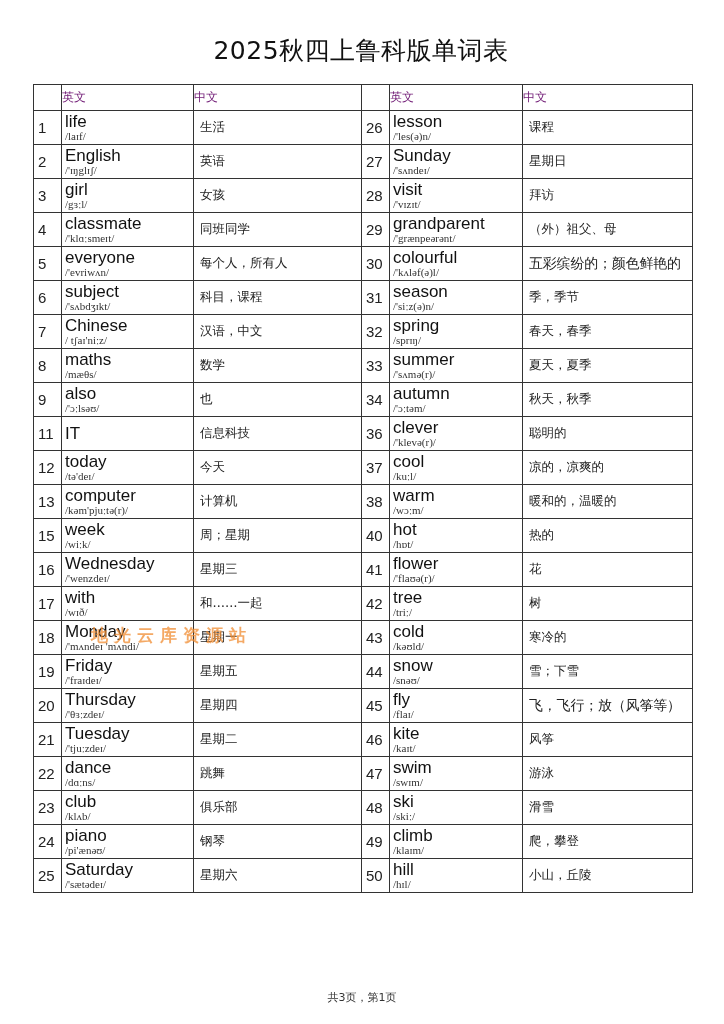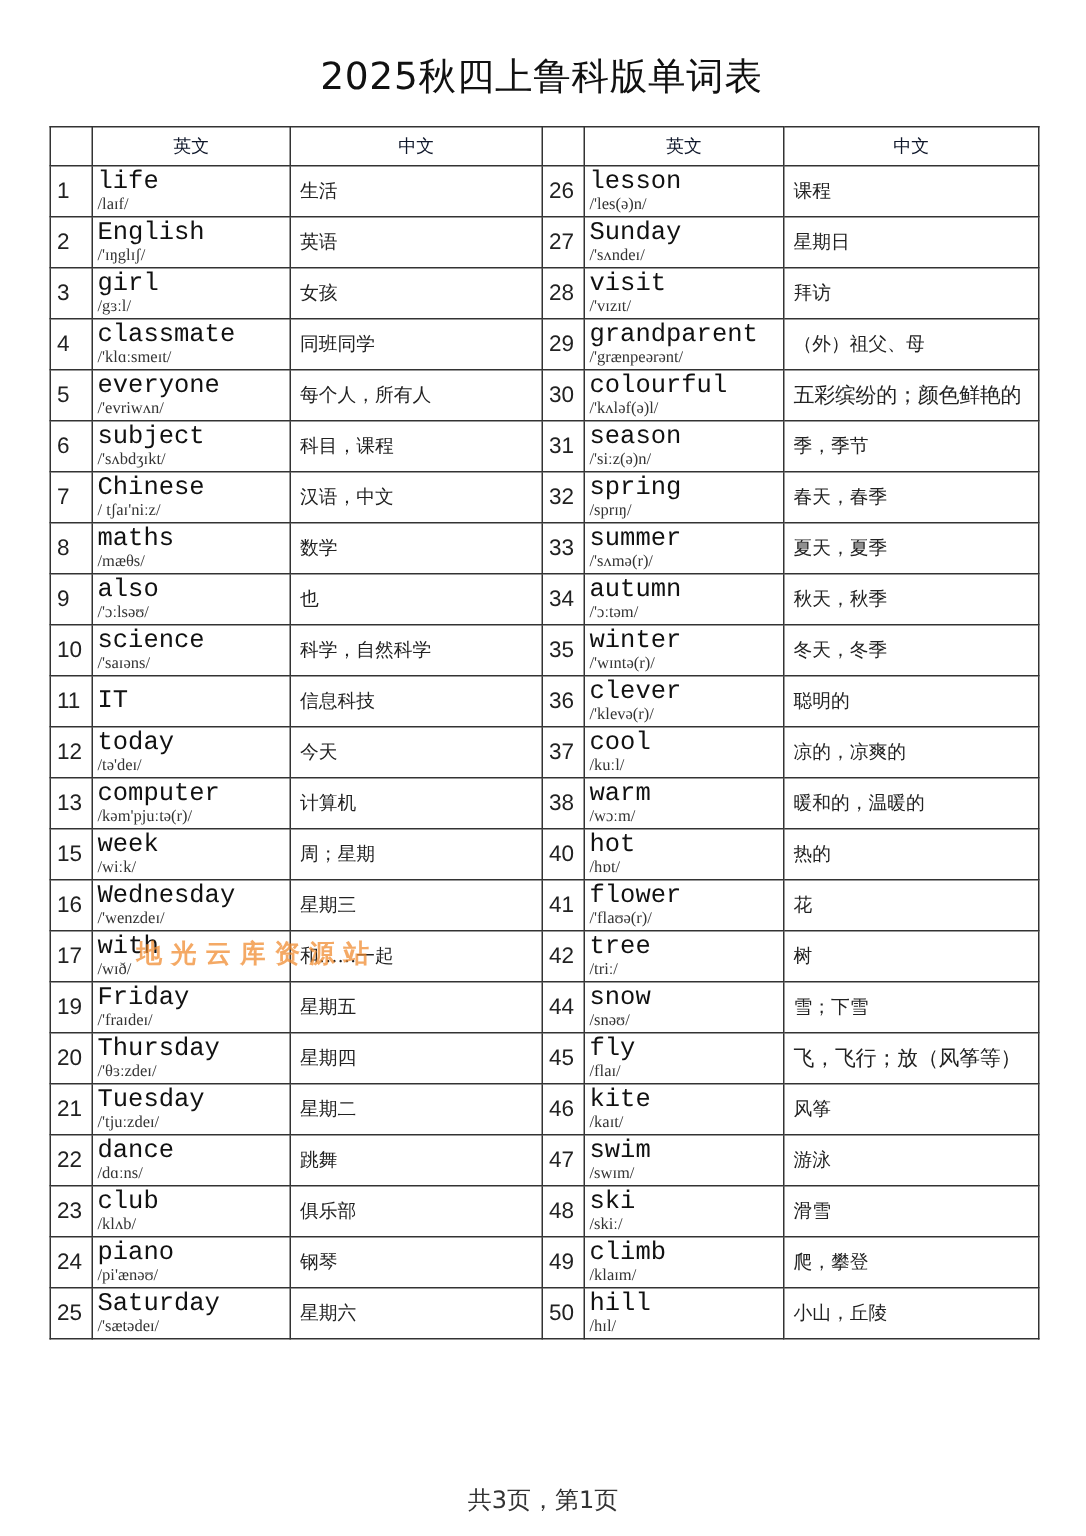--- a/index.html
+++ b/index.html
@@ -1,34 +1,34 @@
 <!DOCTYPE html>
 <html><head>
 <meta charset="utf-8">
 <style>
   html, body { margin:0; padding:0; background:#ffffff; }
   body { width:724px; height:1024px; position:relative; overflow:hidden; font-family:"DejaVu Serif", serif; color:#111; }
   .title { position:absolute; left:0; top:34px; width:722px; text-align:center; font-family:"DejaVu Sans", sans-serif; font-size:25px; font-weight:normal; letter-spacing:0.5px; color:#111; }
   table.vocab { position:absolute; left:33px; top:84px; border-collapse:collapse; table-layout:fixed; width:659px; }
   table.vocab td, table.vocab th { border:1px solid #333; padding:0; vertical-align:middle; }
-  table.vocab th { height:25px; font-weight:normal; font-size:12px; font-family:"DejaVu Serif", serif; text-align:center; color:#0f172a; }
+  table.vocab th { height:25px; font-weight:normal; font-size:12px; font-family:"DejaVu Serif", serif; text-align:left; color:#701a75; }
   table.vocab td { height:33px; }
   col.c-num { width:28px; }
   col.c-en { width:132px; }
   col.c-zh { width:168px; }
   col.c-num2 { width:28px; }
   col.c-en2 { width:133px; }
   col.c-zh2 { width:170px; }
   .num { font-family:"Liberation Sans", sans-serif; font-size:15px; text-align:left; padding-left:4px !important; color:#222; }
   .en { padding-left:3px !important; line-height:1; }
-  .word { display:block; font-family:Liberation Mono, monospace; font-size:17px; line-height:16px; color:#111; }
+  .word { display:block; font-family:Liberation Sans, sans-serif; font-size:17px; line-height:16px; color:#111; }
   .ipa { display:block; font-family:Liberation Serif, serif; font-size:11px; line-height:12px; color:#333; }
   .zh { padding-left:6px !important; font-family:"DejaVu Serif", serif; font-size:12.5px; color:#222; white-space:nowrap; overflow:hidden; }
   .zh.small { font-size:14px; letter-spacing:-0.2px; }
-  .footer { position:absolute; left:0; top:990px; width:724px; text-align:center; font-family:"DejaVu Sans", sans-serif; font-size:16px; color:#333; }
+  .footer { position:absolute; left:0; top:990px; width:724px; text-align:center; font-family:"DejaVu Sans", sans-serif; font-size:11px; color:#333; }
   .watermark { position:absolute; left:91px; top:624px; font-family:"DejaVu Sans", sans-serif; font-size:17px; font-weight:bold; color:rgba(240,140,50,0.75); letter-spacing:6px; pointer-events:none; }
 </style>
 </head>
 <body>
 
 <div class="title">2025秋四上鲁科版单词表</div>
 
 <table class="vocab">
   <colgroup>
     <col class="c-num">
@@ -169,34 +169,20 @@
         </td>
         <td class="zh">也</td>
         <td class="num">34</td>
         <td class="en">
           <span class="word">autumn</span>
           <span class="ipa">/'ɔːtəm/</span>
         </td>
         <td class="zh">秋天，秋季</td>
       </tr>
       <tr>
-        <td class="num">10</td>
-        <td class="en">
-          <span class="word">science</span>
-          <span class="ipa">/'saɪəns/</span>
-        </td>
-        <td class="zh">科学，自然科学</td>
-        <td class="num">35</td>
-        <td class="en">
-          <span class="word">winter</span>
-          <span class="ipa">/'wɪntə(r)/</span>
-        </td>
-        <td class="zh">冬天，冬季</td>
-      </tr>
-      <tr>
         <td class="num">11</td>
         <td class="en">
           <span class="word">IT</span>
         </td>
         <td class="zh">信息科技</td>
         <td class="num">36</td>
         <td class="en">
           <span class="word">clever</span>
           <span class="ipa">/'klevə(r)/</span>
         </td>
@@ -266,20 +252,34 @@
         </td>
         <td class="zh">和……一起</td>
         <td class="num">42</td>
         <td class="en">
           <span class="word">tree</span>
           <span class="ipa">/triː/</span>
         </td>
         <td class="zh">树</td>
       </tr>
       <tr>
+        <td class="num">18</td>
+        <td class="en">
+          <span class="word">Monday</span>
+          <span class="ipa">/'mʌndeɪ 'mʌndi/</span>
+        </td>
+        <td class="zh">星期一</td>
+        <td class="num">43</td>
+        <td class="en">
+          <span class="word">cold</span>
+          <span class="ipa">/kəʊld/</span>
+        </td>
+        <td class="zh">寒冷的</td>
+      </tr>
+      <tr>
         <td class="num">19</td>
         <td class="en">
           <span class="word">Friday</span>
           <span class="ipa">/'fraɪdeɪ/</span>
         </td>
         <td class="zh">星期五</td>
         <td class="num">44</td>
         <td class="en">
           <span class="word">snow</span>
           <span class="ipa">/snəʊ/</span>

